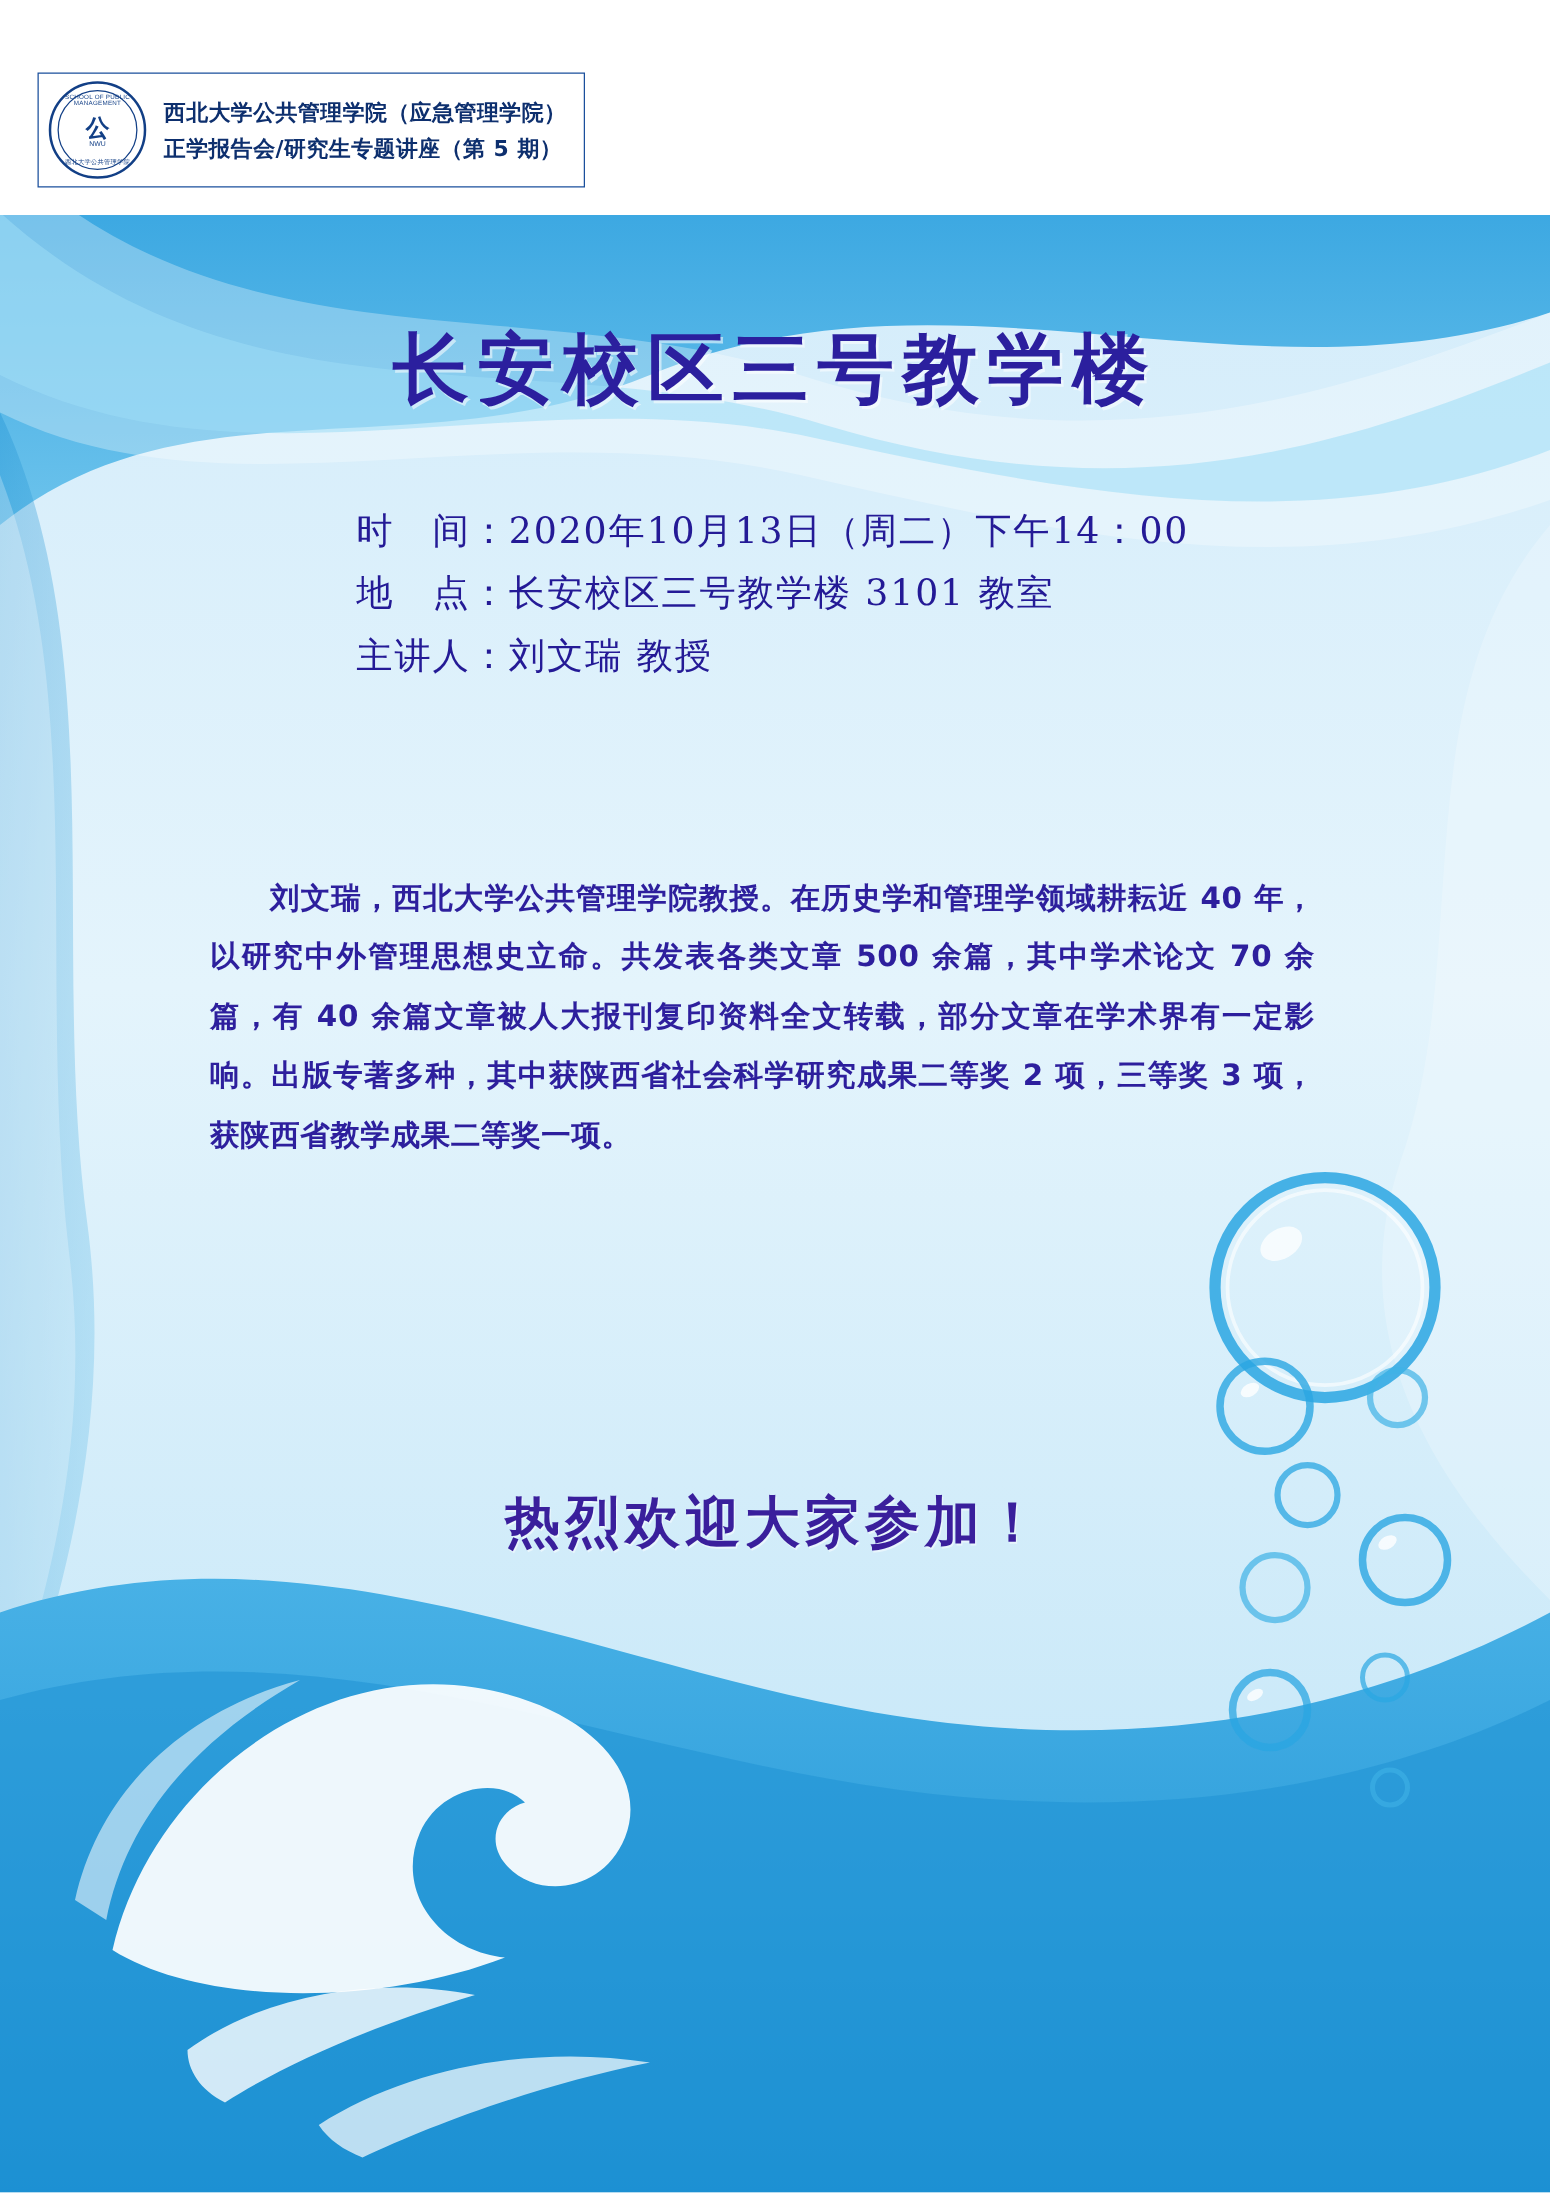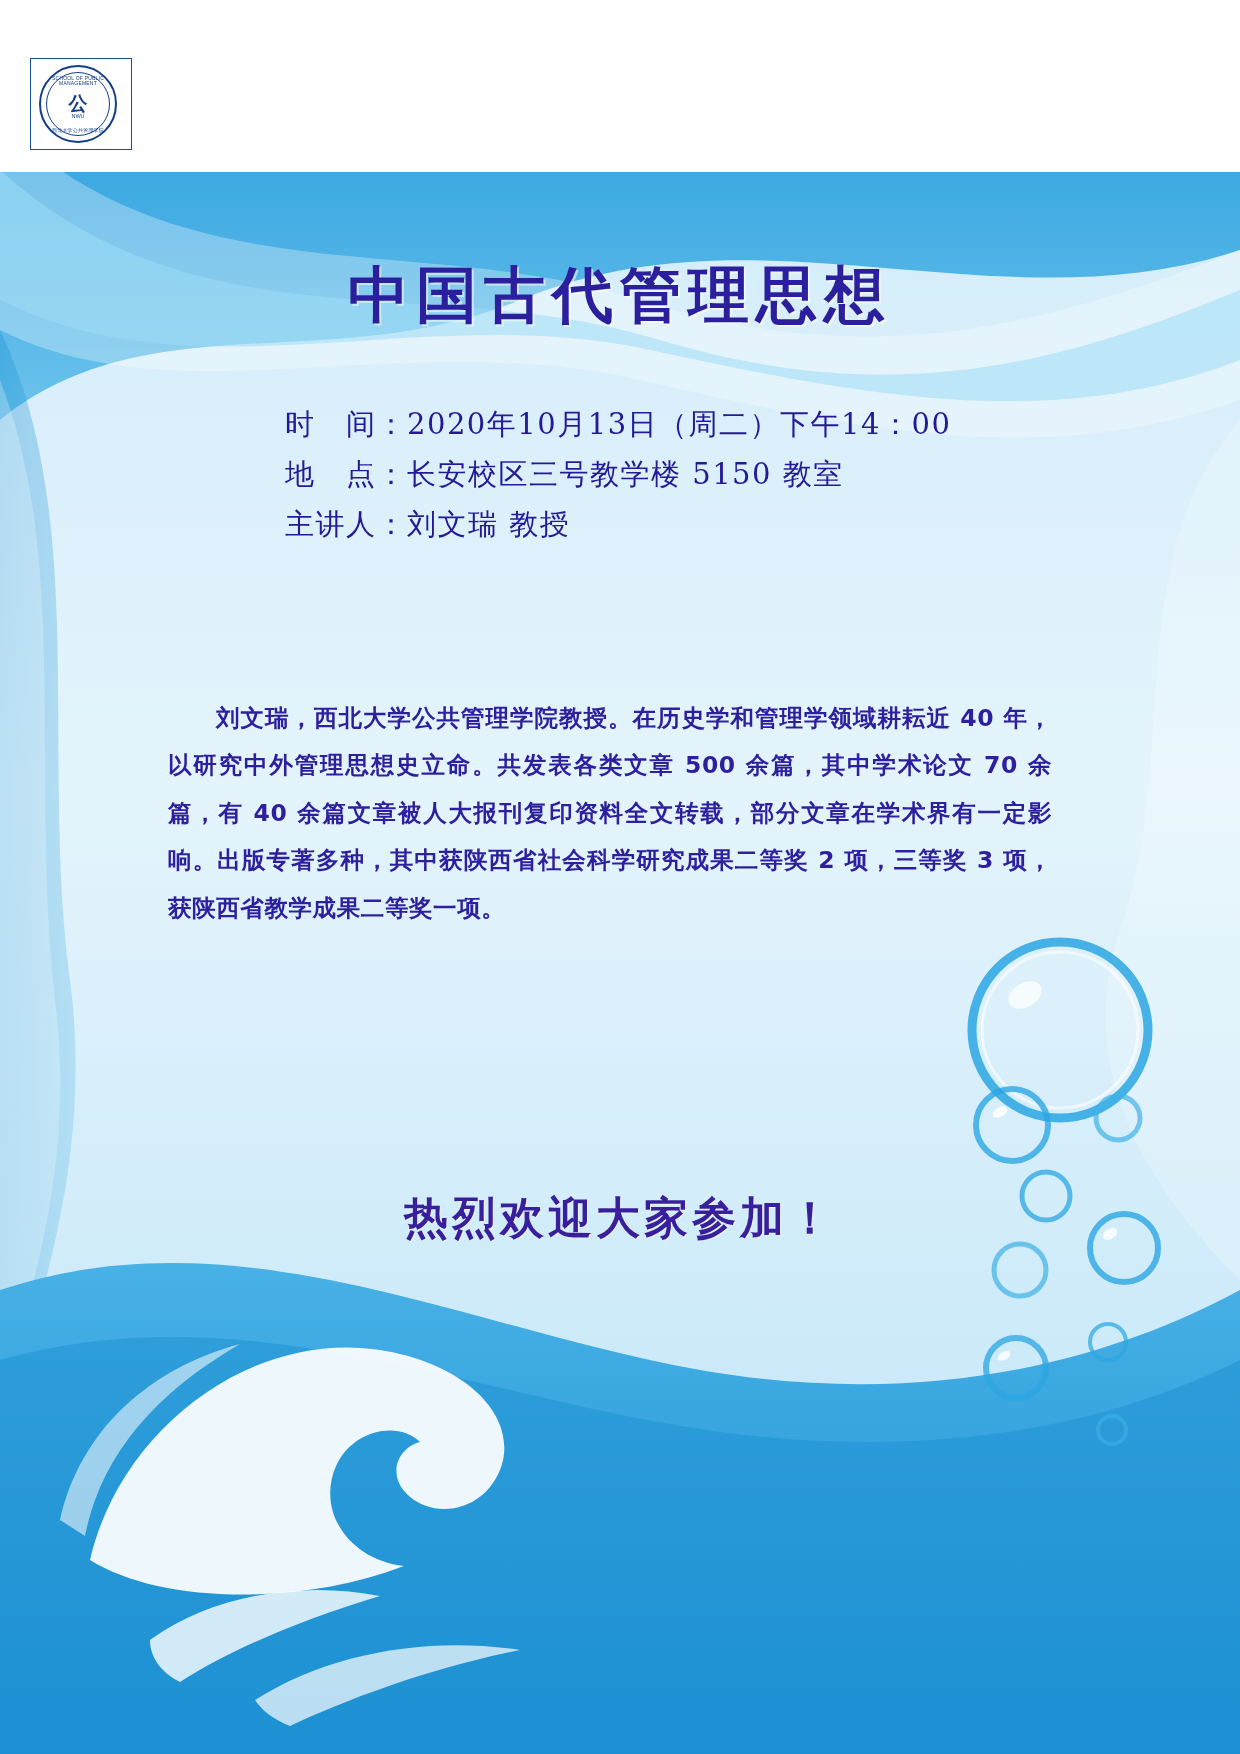--- a/index.html
+++ b/index.html
@@ -268,32 +268,36 @@
 
   <div class="header-band"></div>
   <div class="logo-box">
     <div class="crest">
       <div class="ring"></div>
       <div class="arc-text-top">SCHOOL OF PUBLIC MANAGEMENT</div>
       <div class="glyph">公</div>
       <div class="sub">NWU</div>
       <div class="arc-text-bot">西北大学公共管理学院</div>
     </div>
+    <div class="logo-titles">
+      <div class="logo-line">西北大学公共管理学院（应急管理学院）</div>
+      <div class="logo-line">正学报告会/研究生专题讲座（第 5 期）</div>
+    </div>
   </div>
 
   <div class="content">
 
-    <div class="poster-title">中国古代管理思想</div>
+    <div class="poster-title">长安校区三号教学楼</div>
 
     <div class="meta">
       <div class="meta-row">
         <span class="lbl">时　间：</span><span>2020年10月13日（周二）下午14：00</span>
       </div>
       <div class="meta-row">
-        <span class="lbl">地　点：</span><span>长安校区三号教学楼 5150 教室</span>
+        <span class="lbl">地　点：</span><span>长安校区三号教学楼 3101 教室</span>
       </div>
       <div class="meta-row">
         <span class="lbl">主讲人：</span><span>刘文瑞 教授</span>
       </div>
     </div>
 
     <div class="bio">
       <div class="bio-body">刘文瑞，西北大学公共管理学院教授。在历史学和管理学领域耕耘近 40 年，以研究中外管理思想史立命。共发表各类文章 500 余篇，其中学术论文 70 余篇，有 40 余篇文章被人大报刊复印资料全文转载，部分文章在学术界有一定影响。出版专著多种，其中获陕西省社会科学研究成果二等奖 2 项，三等奖 3 项，获陕西省教学成果二等奖一项。</div>
     </div>
 

